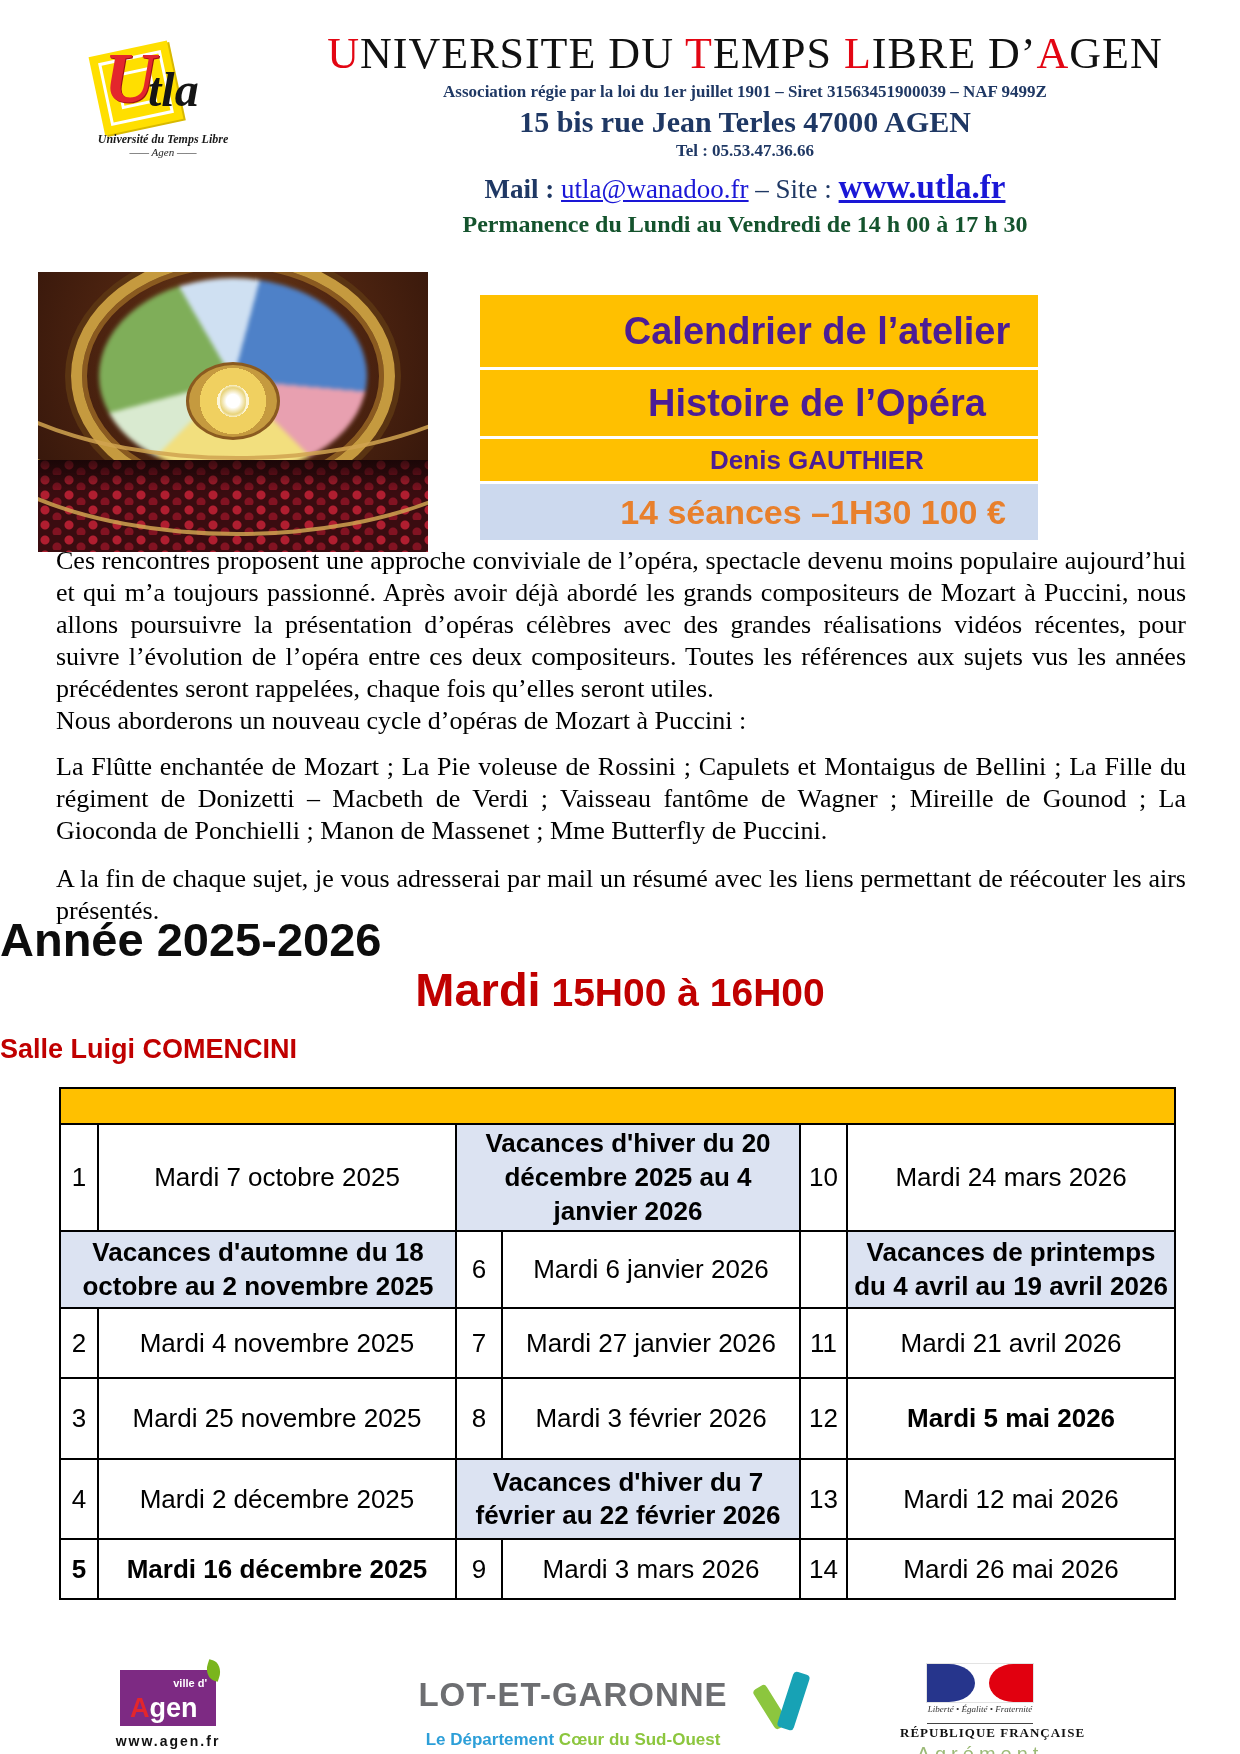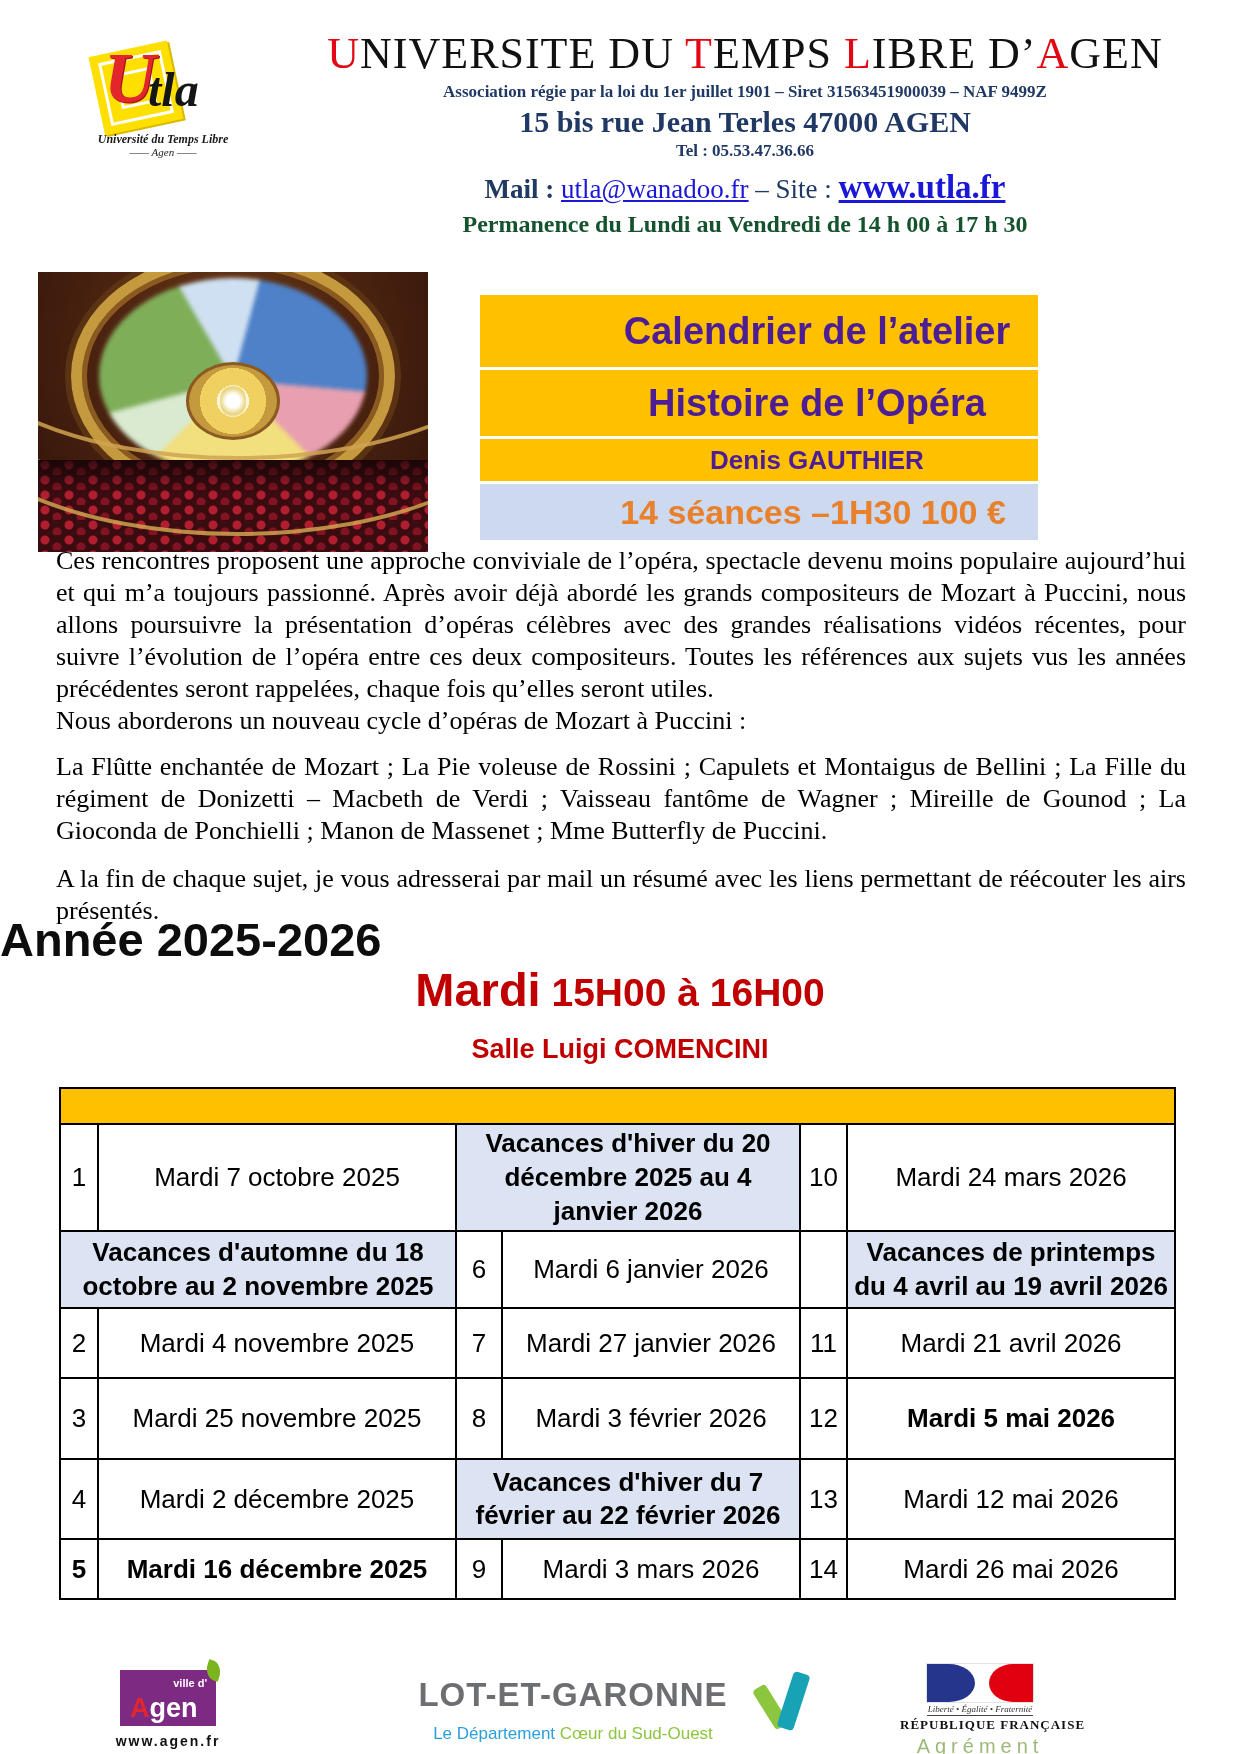--- a/index.html
+++ b/index.html
@@ -79,21 +79,21 @@
   .intro p.gap1{margin-top:14px;}
   .intro p.gap2{margin-top:16px;}
 
   
   .year{position:absolute;left:0;top:912px;width:1240px;text-align:left;
         font-family:"Liberation Sans",sans-serif;font-weight:bold;font-size:47px;color:#0d0d0d;}
   .mardi{position:absolute;left:0;top:962px;width:1240px;text-align:center;
          font-family:"Liberation Sans",sans-serif;font-weight:bold;color:#c00000;}
   .mardi .day{font-size:47px;}
   .mardi .time{font-size:39px;}
-  .salle{position:absolute;left:0;top:1034px;width:1240px;text-align:center;
+  .salle{position:absolute;left:0;top:1034px;width:1240px;text-align:left;
          font-family:"Liberation Sans",sans-serif;font-weight:bold;font-size:27px;color:#c00000;}
 
   
   table.cal{position:absolute;left:59px;top:1087px;width:1115px;border-collapse:collapse;
             font-family:"Liberation Sans",sans-serif;table-layout:fixed;}
   table.cal td{border:2px solid #000;text-align:center;vertical-align:middle;
                font-size:26px;color:#000;padding:2px 4px;overflow:hidden;}
   table.cal tr.hdr td{background:#ffc000;height:30px;}
   td.vac{background:#dce3f2;color:#c00000;font-weight:bold;font-size:24px;line-height:1.3;}
   td.b, .b{font-weight:bold;}
@@ -106,38 +106,38 @@
              border-radius:0 75% 0 75%;transform:rotate(18deg);}
   .agen-ville{position:absolute;top:7px;right:9px;color:#fff;font-weight:bold;font-size:11px;}
   .agen-name{position:absolute;bottom:4px;left:10px;font-weight:bold;font-size:27px;color:#fff;line-height:1;}
   .agen-name .a{color:#e3262c;}
   .agen-url{margin-top:7px;font-weight:bold;font-size:14px;letter-spacing:2px;color:#111;}
   .agen-url a{color:#111;text-decoration:none;}
 
   .f-dept{position:absolute;left:393px;top:1676px;width:360px;text-align:center;
           font-family:"Liberation Sans",sans-serif;}
   .dept-name{font-size:33px;font-weight:bold;letter-spacing:1px;color:#6d6e71;white-space:nowrap;}
-  .dept-sub{margin-top:10px;font-size:17px;font-weight:normal;white-space:nowrap;}
+  .dept-sub{margin-top:16px;font-size:17px;font-weight:bold;white-space:nowrap;}
   .dept-sub .blu{color:#2d9fd8;} .dept-sub .grn{color:#8cc63e;}
   .swoosh{position:absolute;right:-66px;top:-4px;width:62px;height:70px;}
   .sw1{position:absolute;left:28px;top:0;width:17px;height:58px;background:#17a2b5;
        transform:rotate(18deg);border-radius:4px;}
   .sw2{position:absolute;left:6px;top:12px;width:15px;height:46px;background:#8cc63e;
        transform:rotate(-32deg);border-radius:4px;}
 
   .f-rep{position:absolute;left:900px;top:1664px;width:160px;text-align:center;
          font-family:"Liberation Sans",sans-serif;}
   .rep-flag{position:relative;margin:0 auto;width:106px;height:38px;background:#fff;
             box-shadow:0 0 0 1px #e3e3e3;}
   .flag-b{position:absolute;left:0;top:0;width:48px;height:38px;background:#26358c;
           border-radius:0 60% 60% 0/0 55% 55% 0;}
   .flag-r{position:absolute;right:0;top:0;width:44px;height:38px;background:#e1000f;
           border-radius:55% 0 0 55%/50% 0 0 50%;}
   .rep-motto{margin:2px auto 0;width:106px;font-family:"Liberation Serif",serif;
-             font-style:italic;font-size:9px;color:#333;border-bottom:1px solid #444;padding-bottom:1px;}
+             font-style:italic;font-size:9px;color:#333;border-bottom:1px solid #444;padding-bottom:9px;}
   .rep-name{margin-top:1px;font-family:"Liberation Serif",serif;font-weight:bold;
             font-size:13px;letter-spacing:1px;color:#111;white-space:nowrap;}
   .agr1{margin-top:2px;font-size:20px;letter-spacing:5px;color:#9cba77;}
 </style>
 </head>
 <body>
 
 <div class="page">
 
   <div class="logo">

